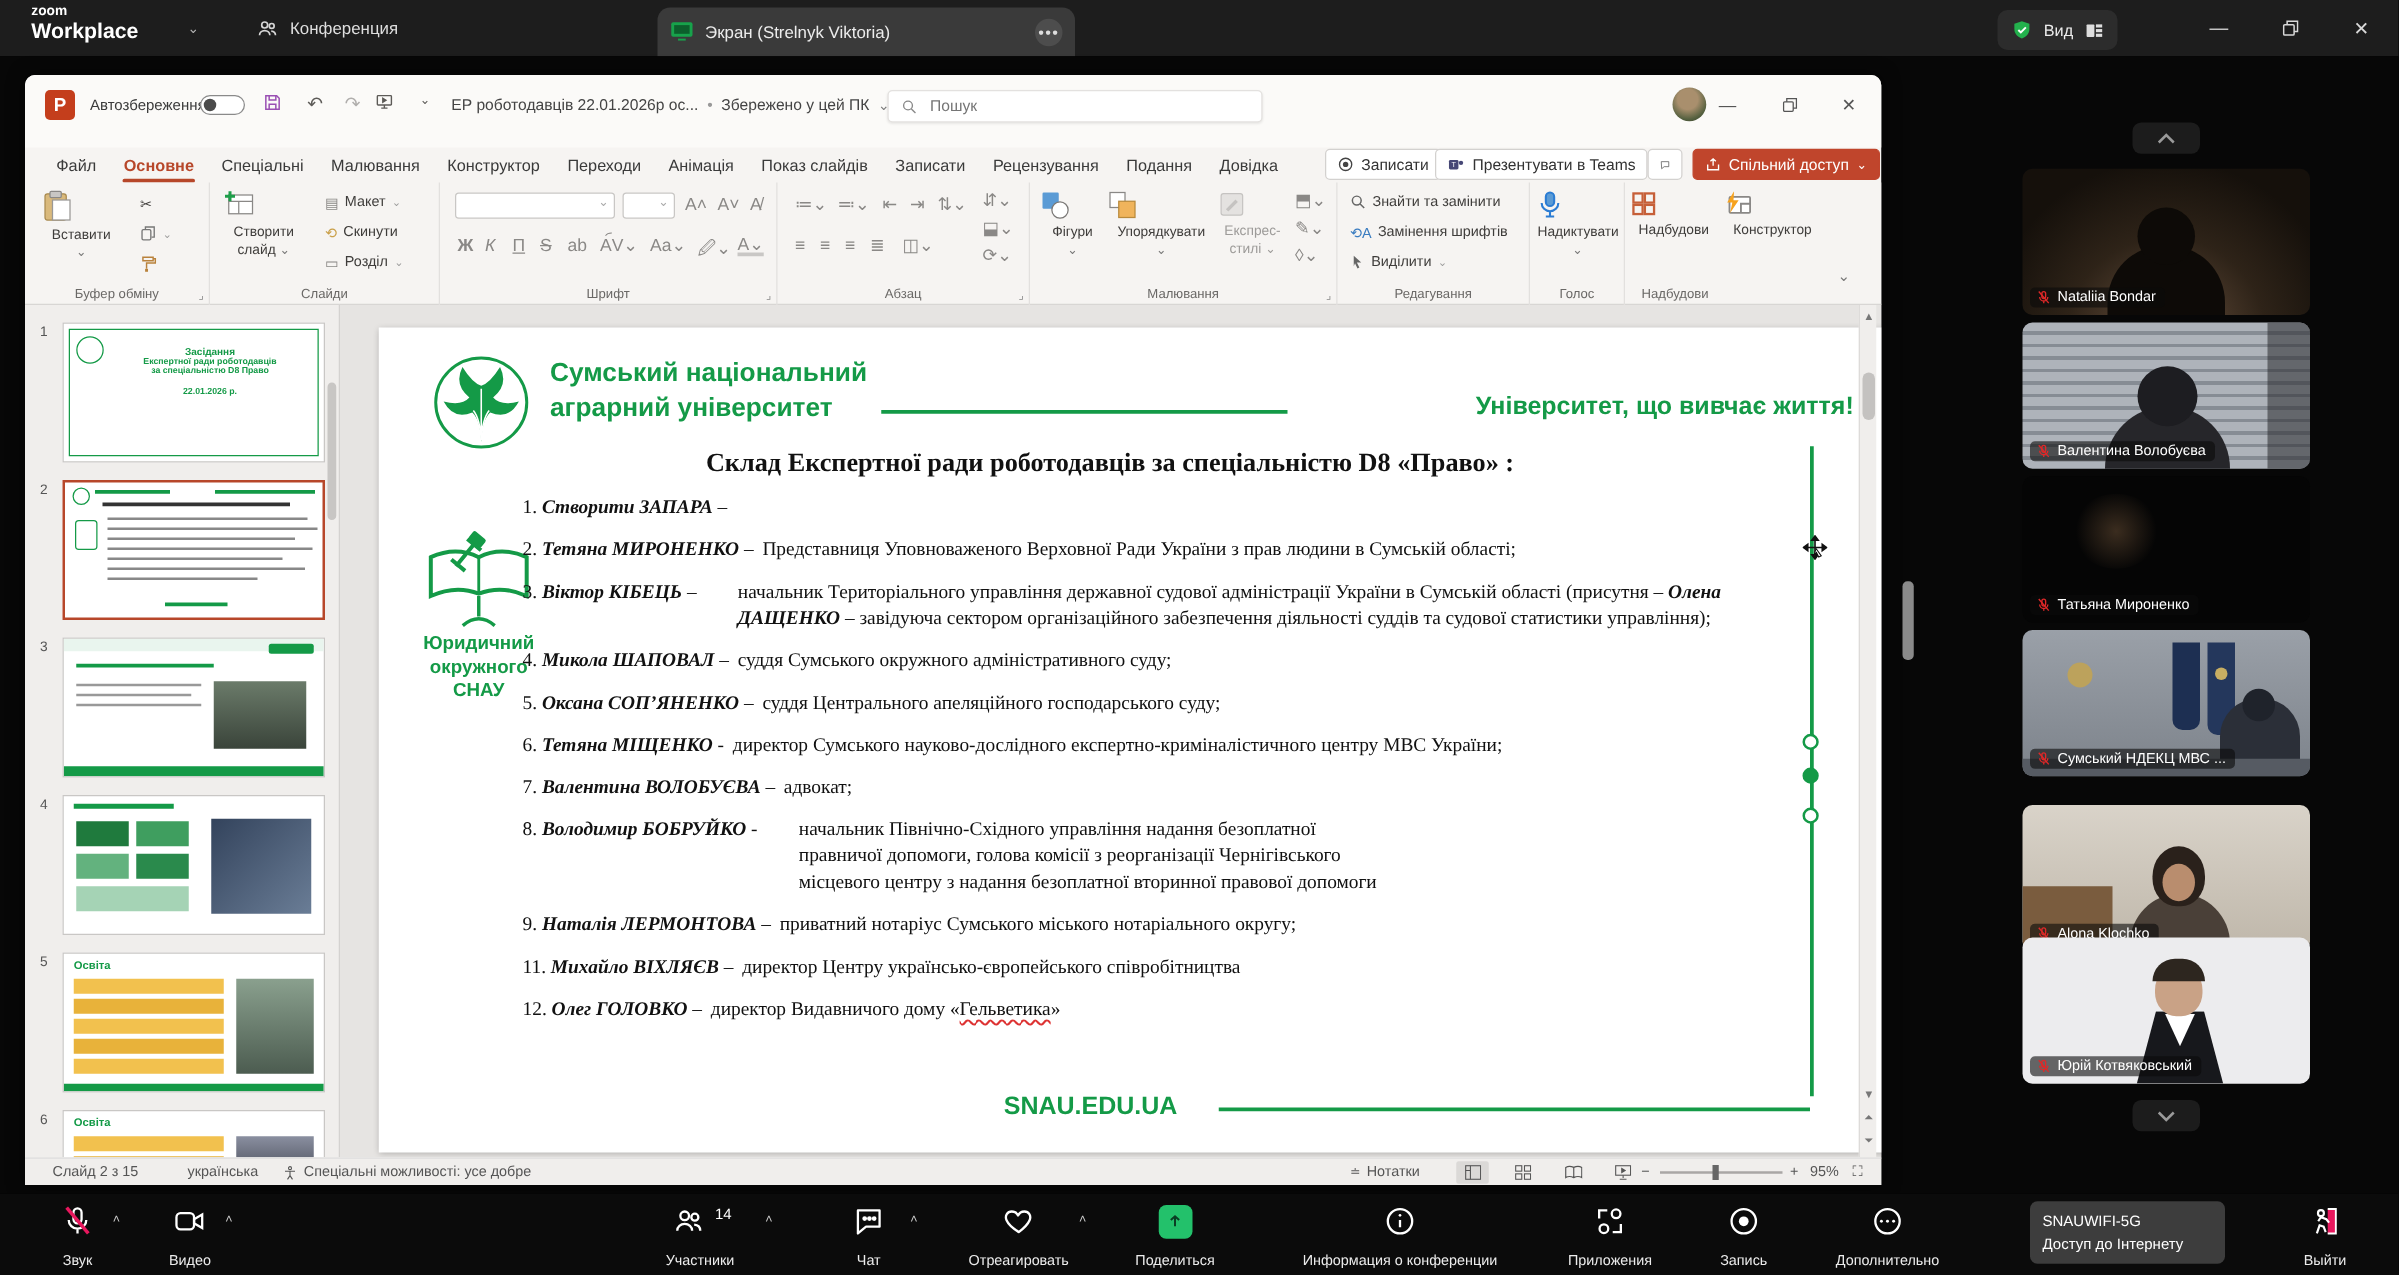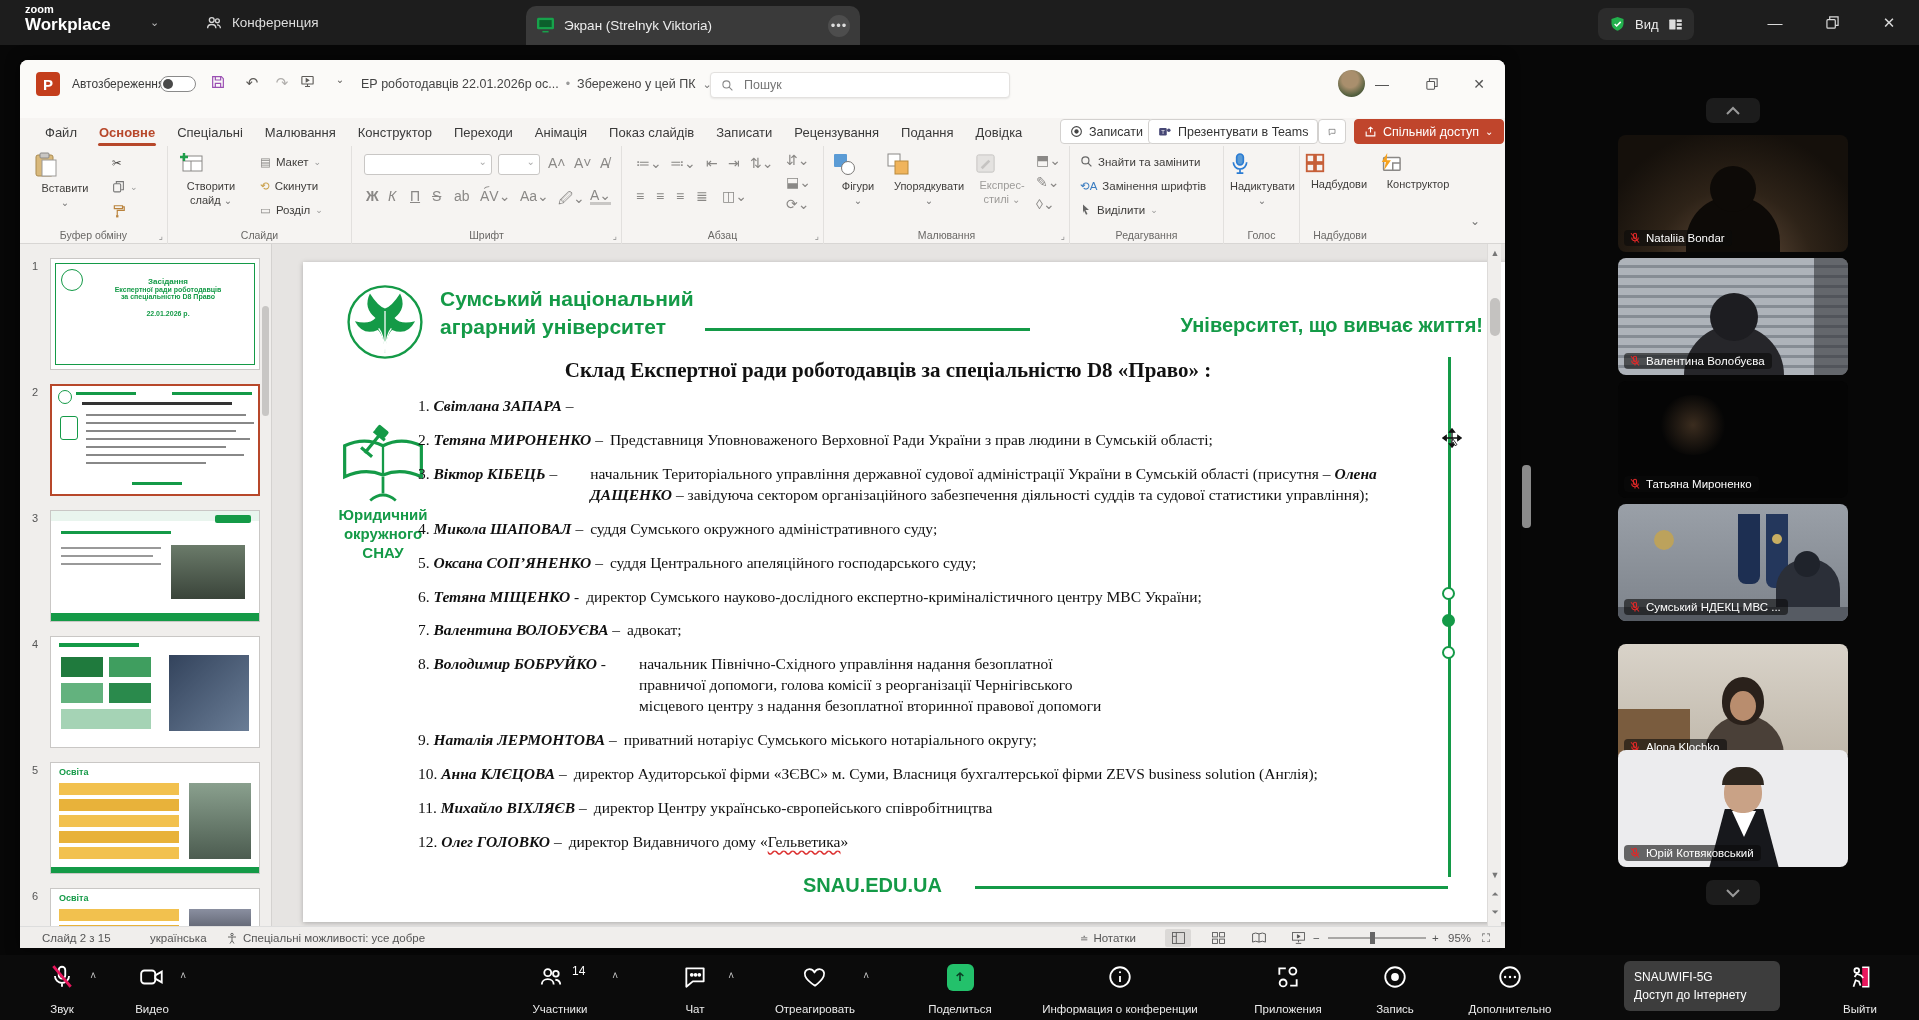--- a/index.html
+++ b/index.html
@@ -623,21 +623,21 @@
             <div class="ftxt">
               <span>Юридичний</span><br>
               <span>окружного</span><br>
               <span>СНАУ</span>
             </div>
           </div>
 
           <div class="slist">
 
               <div class="s-item">
-                <span class="s-head"><span>1.</span> <b>Світлана ЗАПАРА</b> <span>–</span></span>
+                <span class="s-head"><span>1.</span> <b>Створити ЗАПАРА</b> <span>–</span></span>
               </div>
 
               <div class="s-item">
                 <span class="s-head"><span>2.</span> <b>Тетяна МИРОНЕНКО</b> <span>–</span></span>
                 <span class="s-desc"><span>Представниця Уповноваженого Верховної Ради України з прав людини в Сумській області;</span><b></b><span class="squig"></span><span></span></span>
               </div>
 
               <div class="s-item">
                 <span class="s-head"><span>3.</span> <b>Віктор КІБЕЦЬ</b> <span>–</span></span>
                 <span class="s-desc gap"><span>начальник Територіального управління державної судової адміністрації України в Сумській області (присутня – </span><b>Олена ДАЩЕНКО</b><span class="squig"></span><span> – завідуюча сектором організаційного забезпечення діяльності суддів та судової статистики управління);</span></span>
@@ -666,24 +666,20 @@
               <div class="s-item">
                 <span class="s-head"><span>8.</span> <b>Володимир БОБРУЙКО</b> <span>-</span></span>
                 <span class="s-desc gap narrow"><span>начальник Північно-Східного управління надання безоплатної правничої допомоги, голова комісії з реорганізації Чернігівського місцевого центру з надання безоплатної вторинної правової допомоги</span><b></b><span class="squig"></span><span></span></span>
               </div>
 
               <div class="s-item">
                 <span class="s-head"><span>9.</span> <b>Наталія ЛЕРМОНТОВА</b> <span>–</span></span>
                 <span class="s-desc"><span>приватний нотаріус Сумського міського нотаріального округу;</span><b></b><span class="squig"></span><span></span></span>
               </div>
 
-              <div class="s-item">
-                <span class="s-head"><span>10.</span> <b>Анна КЛЄЦОВА</b> <span>–</span></span>
-                <span class="s-desc"><span>директор Аудиторської фірми «ЗЄВС» м. Суми, Власниця бухгалтерської фірми ZEVS business solution (Англія);</span><b></b><span class="squig"></span><span></span></span>
-              </div>
 
               <div class="s-item">
                 <span class="s-head"><span>11.</span> <b>Михайло ВІХЛЯЄВ</b> <span>–</span></span>
                 <span class="s-desc"><span>директор Центру українсько-європейського співробітництва</span><b></b><span class="squig"></span><span></span></span>
               </div>
 
               <div class="s-item">
                 <span class="s-head"><span>12.</span> <b>Олег ГОЛОВКО</b> <span>–</span></span>
                 <span class="s-desc"><span>директор Видавничого дому «</span><b></b><span class="squig">Гельветика</span><span>»</span></span>
               </div>
@@ -916,21 +912,21 @@
     <div class="zbtn" style="left:755px;width:120px;">
       <div class="irow">
         <svg width="26" height="26" viewBox="0 0 24 24" fill="none" stroke="#fff" stroke-width="1.7">
             <path d="M12 20S4.8 15.5 3 11.3C1.5 7.8 3.7 4.8 6.8 4.8c2 0 3.9 1.2 4.7 3 .8-1.8 2.7-3 4.7-3 3.1 0 5.3 3 3.8 6.5C18.2 15.5 12 20 12 20z" stroke-linejoin="round"></path>
           </svg>
       </div>
       <span class="zchev" style="right:6px;">˄</span>
       <div class="lab">Отреагировать</div>
     </div>
 
-    <div class="zbtn" style="left:905px;width:110px;">
+    <div class="zbtn" style="left:885px;width:110px;">
       <div class="irow">
         <div class="sharesq">
           <svg width="16" height="16" viewBox="0 0 24 24" fill="none" stroke="#0b3d24" stroke-width="2.4">
               <path d="M12 18V6M7 10.5L12 6l5 4.5"></path>
             </svg>
         </div>
       </div>
       <div class="lab">Поделиться</div>
     </div>
 

